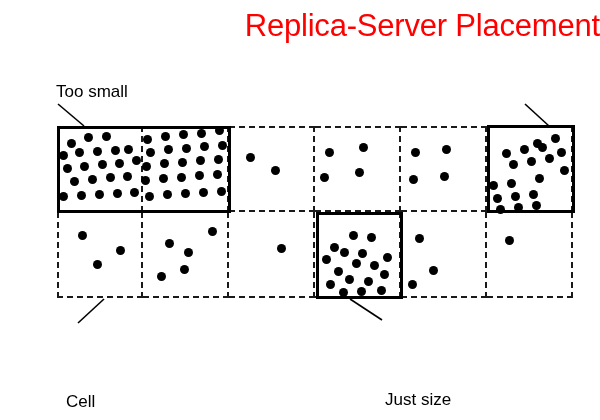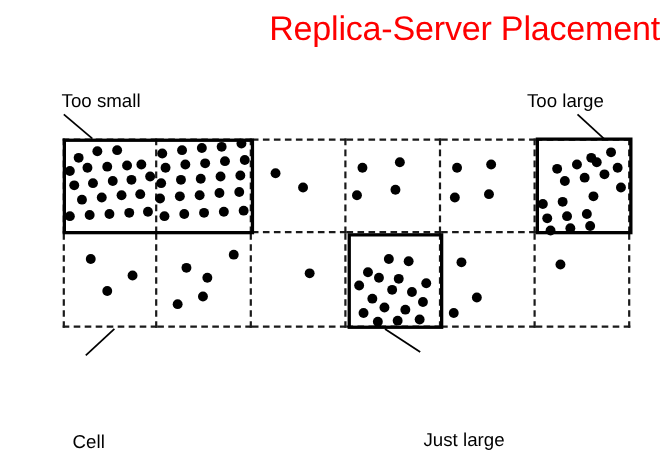--- a/index.html
+++ b/index.html
@@ -248,20 +248,19 @@
       </div>
 
     <svg class="leader" id="leader-svg" width="600" height="290">
         <line x1="42" y1="34" x2="68" y2="56" stroke="#000000" stroke-width="1.6"></line>
         <line x1="509" y1="34" x2="533" y2="56" stroke="#000000" stroke-width="1.6"></line>
         <line x1="366" y1="250" x2="334" y2="229" stroke="#000000" stroke-width="1.6"></line>
         <line x1="62" y1="253" x2="88" y2="229" stroke="#000000" stroke-width="1.6"></line>
       </svg>
 
     <div class="callout-label" style="left:40px; top:12px;">Too small</div>
-    <div class="callout-label" style="left:463px; top:12px;">Too large</div>
-    <div class="callout-label" style="left:369px; top:320px;">Just large</div>
+    <div class="callout-label" style="left:369px; top:320px;">Just size</div>
     <div class="callout-label" style="left:50px; top:322px;">Cell</div>
 
   </div>
 
 
 </div>
 
 </body></html>

